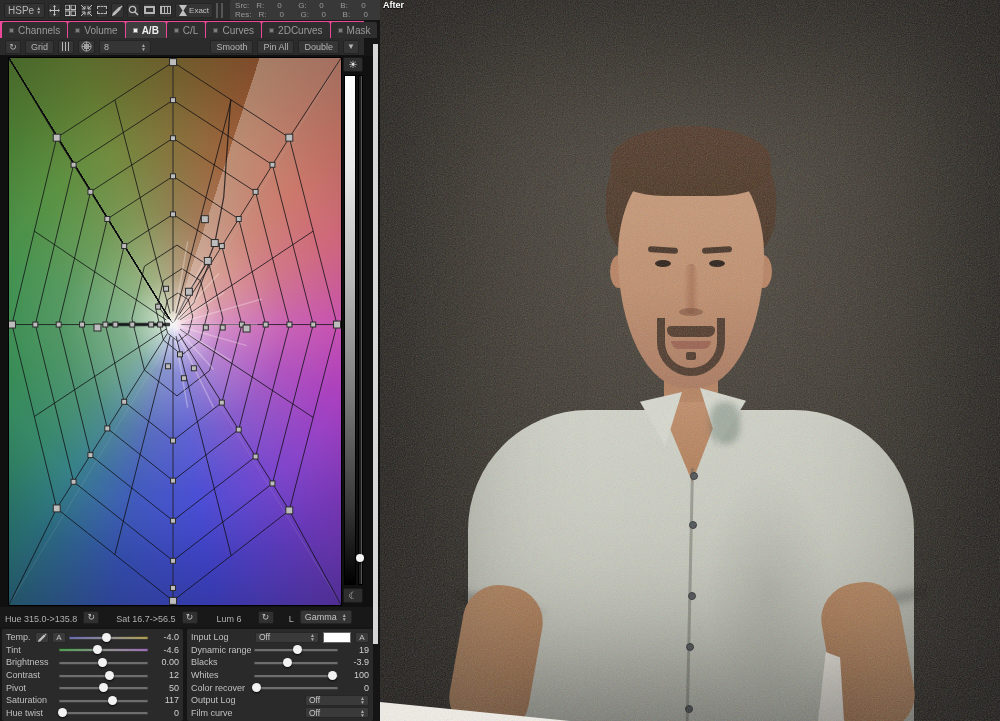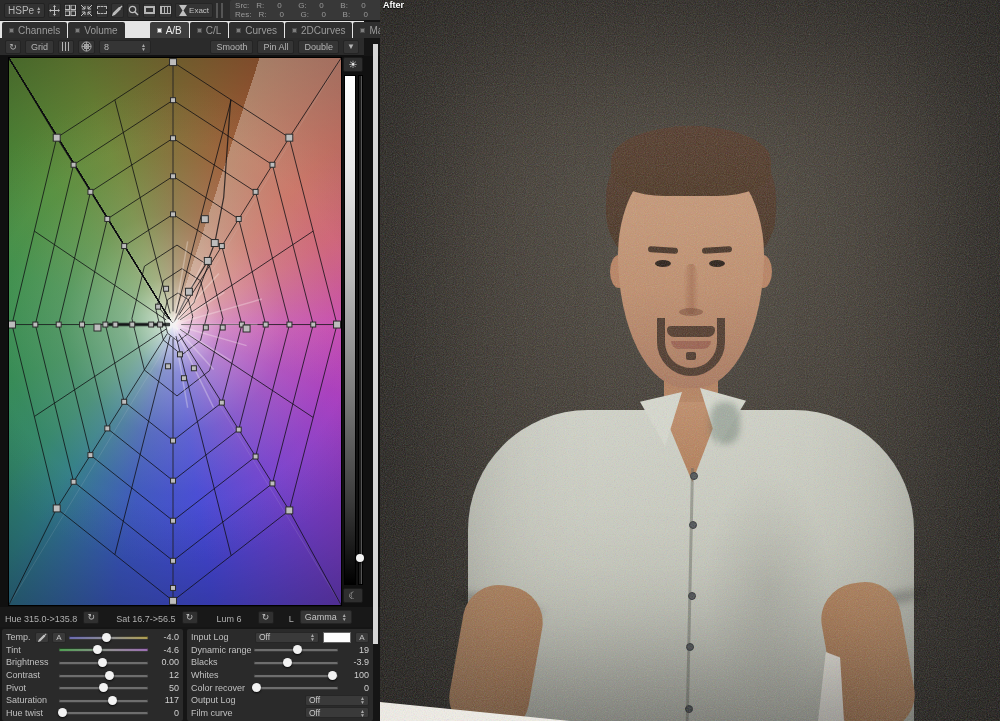--- a/index.html
+++ b/index.html
@@ -16,24 +16,24 @@
   .mode-select { display:flex; align-items:center; gap:2px; color:#b5b5b5; font-size:10px; padding:1px 3px; background:#333; border:1px solid #222; border-radius:2px; }
   .tbtn { width:17px; height:15px; background:#343434; border:1px solid #252525; border-radius:2px; display:flex; align-items:center; justify-content:center; color:#bdbdbd; font-size:10px; }
   .tbtn svg { display:block; }
   .exact { width:auto; padding:0 3px; gap:2px; font-size:8px; color:#c0c0c0; }
   .swatch { width:22px; height:15px; border:1px solid #555; }
   .rgb-readout { margin-left:4px; background:#383838; border-radius:2px; padding:1px 5px; font-size:8px; color:#9a9a9a; line-height:9px; }
   .rgb-row { display:flex; gap:7px; }
   .rgb-row span { min-width:14px; }
 
   
-  .tabs { height:17px; background:#e5e5e5; display:flex; align-items:stretch; gap:1px; padding:1px 2px 0 2px; width:364px; }
+  .tabs { height:17px; background:#ec4899; display:flex; align-items:stretch; gap:1px; padding:1px 2px 0 2px; width:364px; }
   .tab { display:flex; align-items:center; gap:4px; padding:0 7px; background:#2e2e2e; color:#9a9a9a; font-size:10px; border-radius:2px 2px 0 0; cursor:default; }
   .tab .led { width:5px; height:5px; background:#7d7d7d; border:1px solid #4a4a4a; }
-  .tab.active { background:#3d3d3d; color:#efefef; font-weight:normal;margin-left:24px; }
+  .tab.active { background:#3d3d3d; color:#efefef; font-weight:bold; }
   .tab.active .led { background:#f2f2f2; border-color:#888; }
 
   
   .meshbar { height:18px; background:#2b2b2b; display:flex; align-items:center; gap:4px; padding:0 5px; width:364px; border-bottom:1px solid #111; }
   .mbtn { height:14px; min-width:16px; padding:0 5px; background:#353535; border:1px solid #242424; border-radius:2px; color:#b5b5b5; font-size:9px; display:flex; align-items:center; justify-content:center; gap:2px; }
   .mbtn.icon-only { padding:0 2px; }
   .divisions { display:flex; align-items:center; gap:6px; background:#353535; border:1px solid #242424; border-radius:2px; height:14px; padding:0 4px; color:#b5b5b5; font-size:9px; min-width:52px; justify-content:space-between; }
   .stepper { display:flex; flex-direction:column; line-height:4px; font-size:5px; color:#aaa; }
   .spacer { flex:1; }
 

